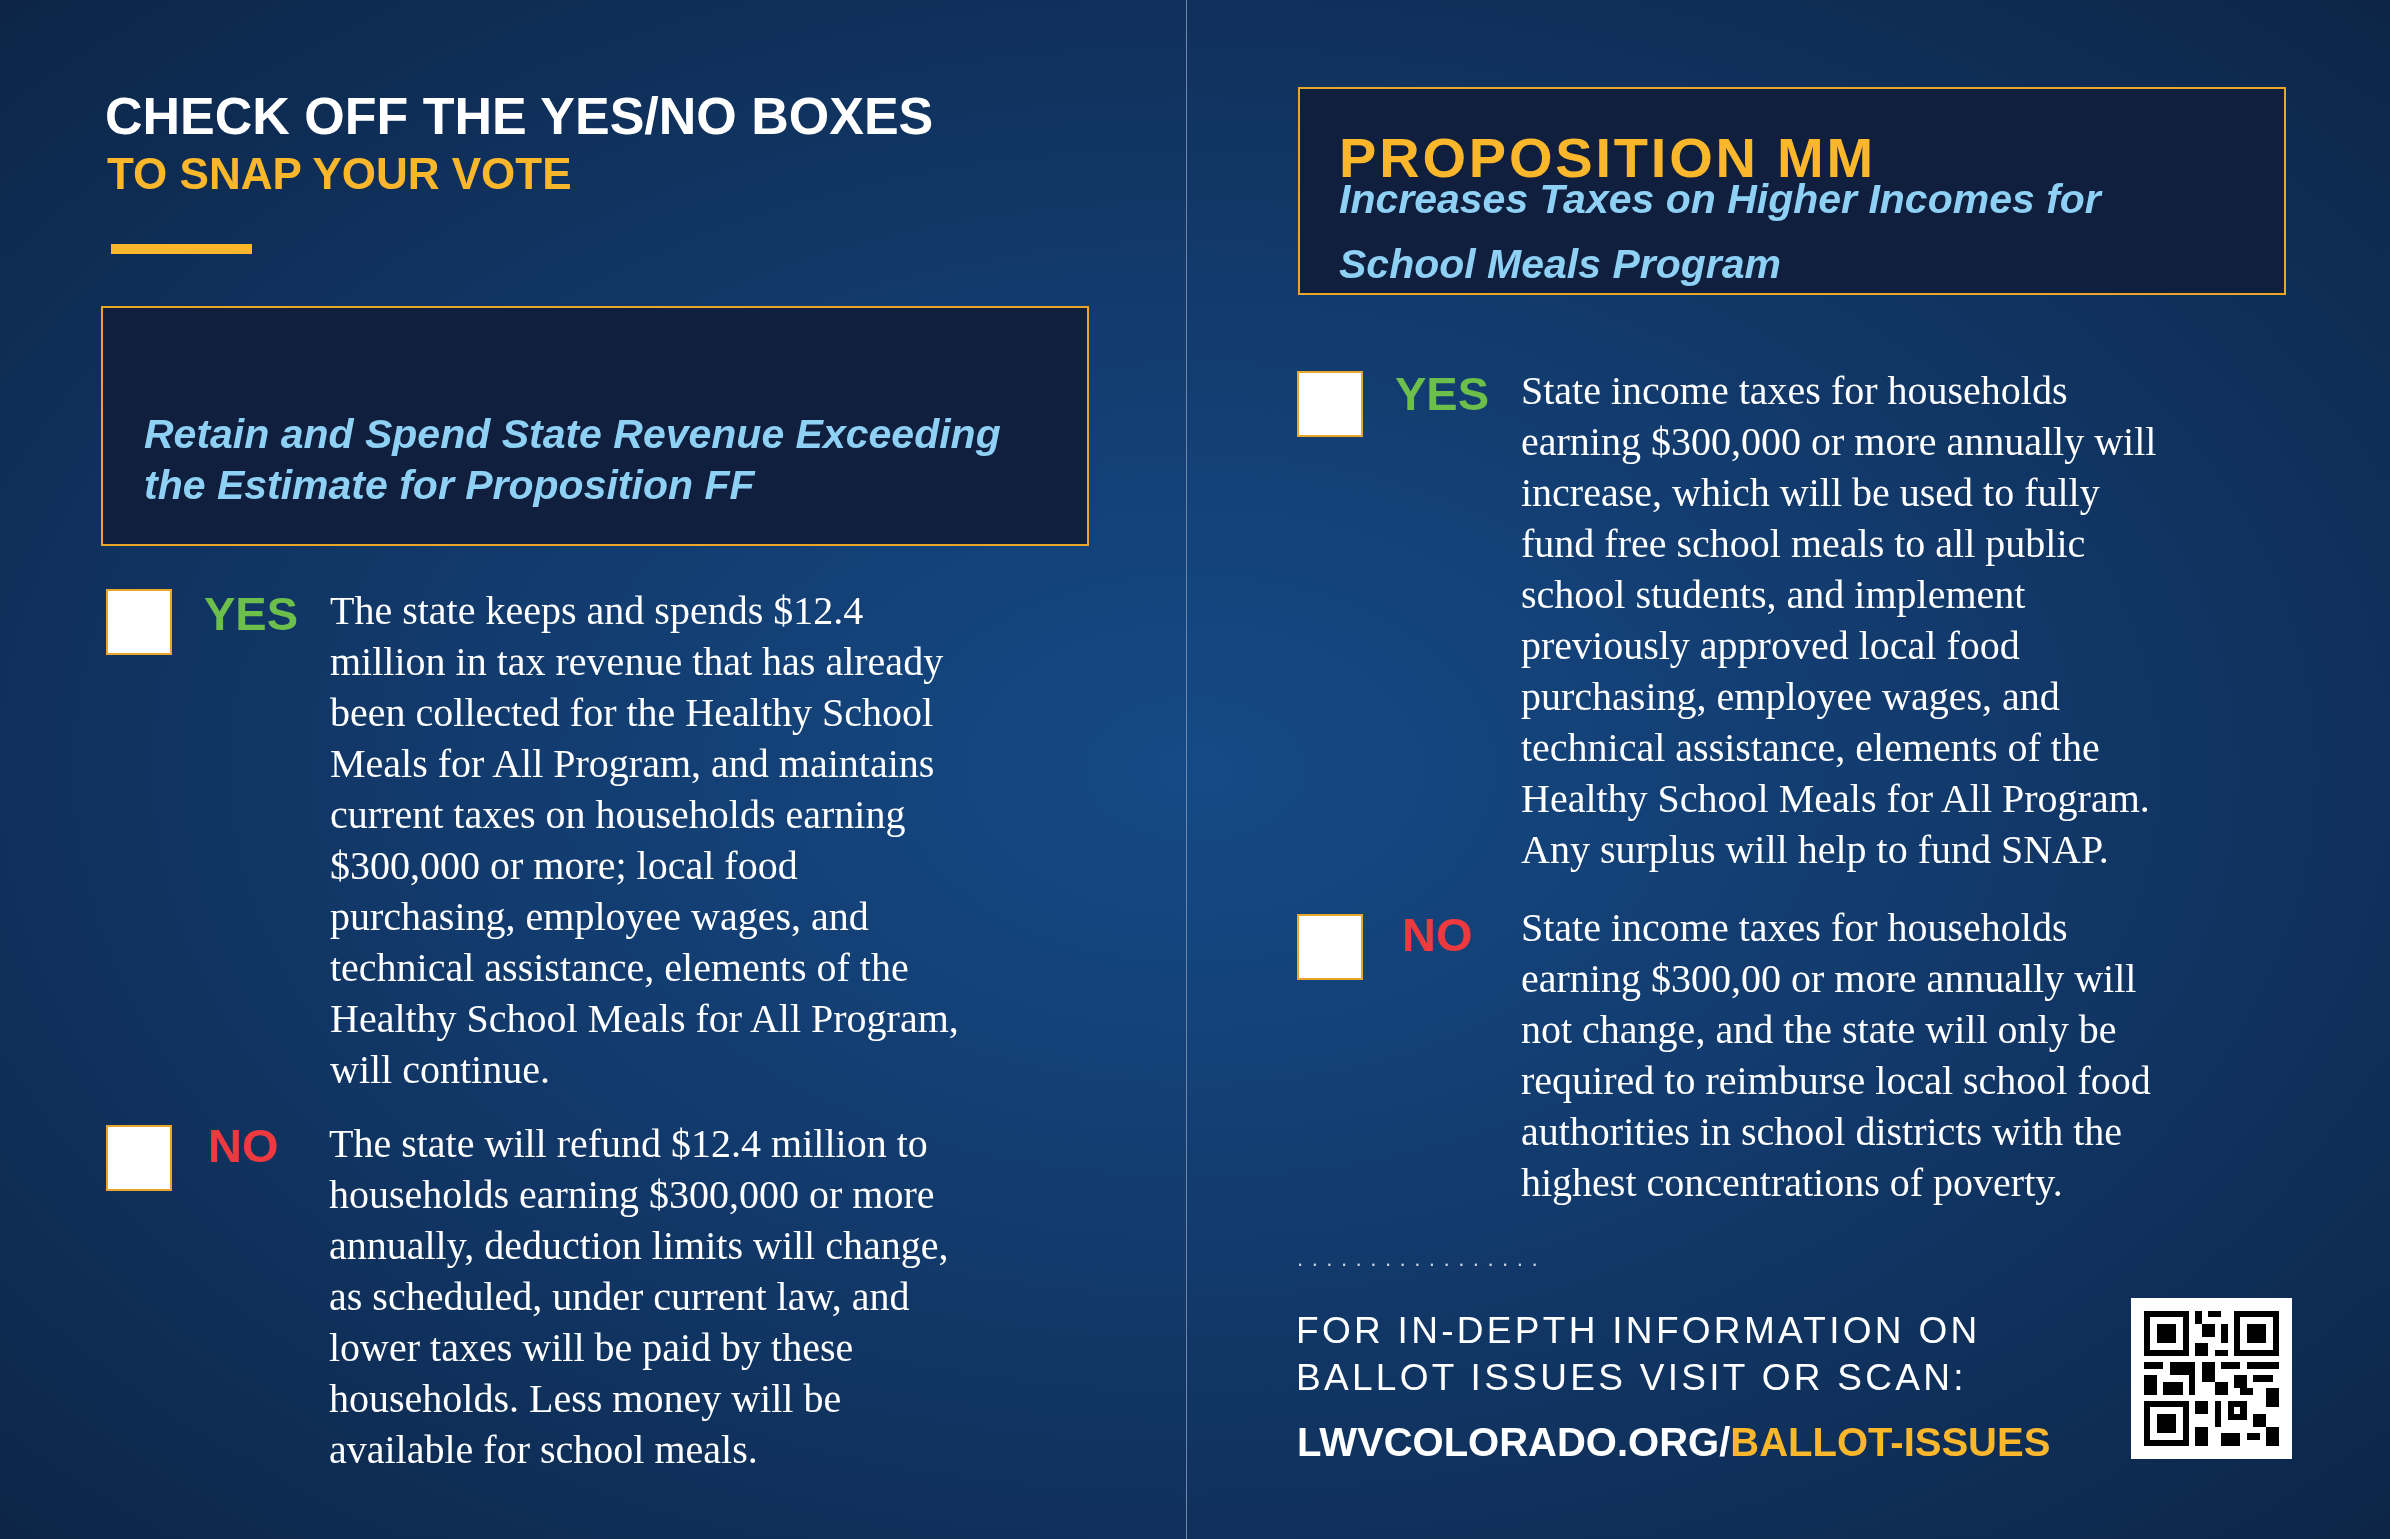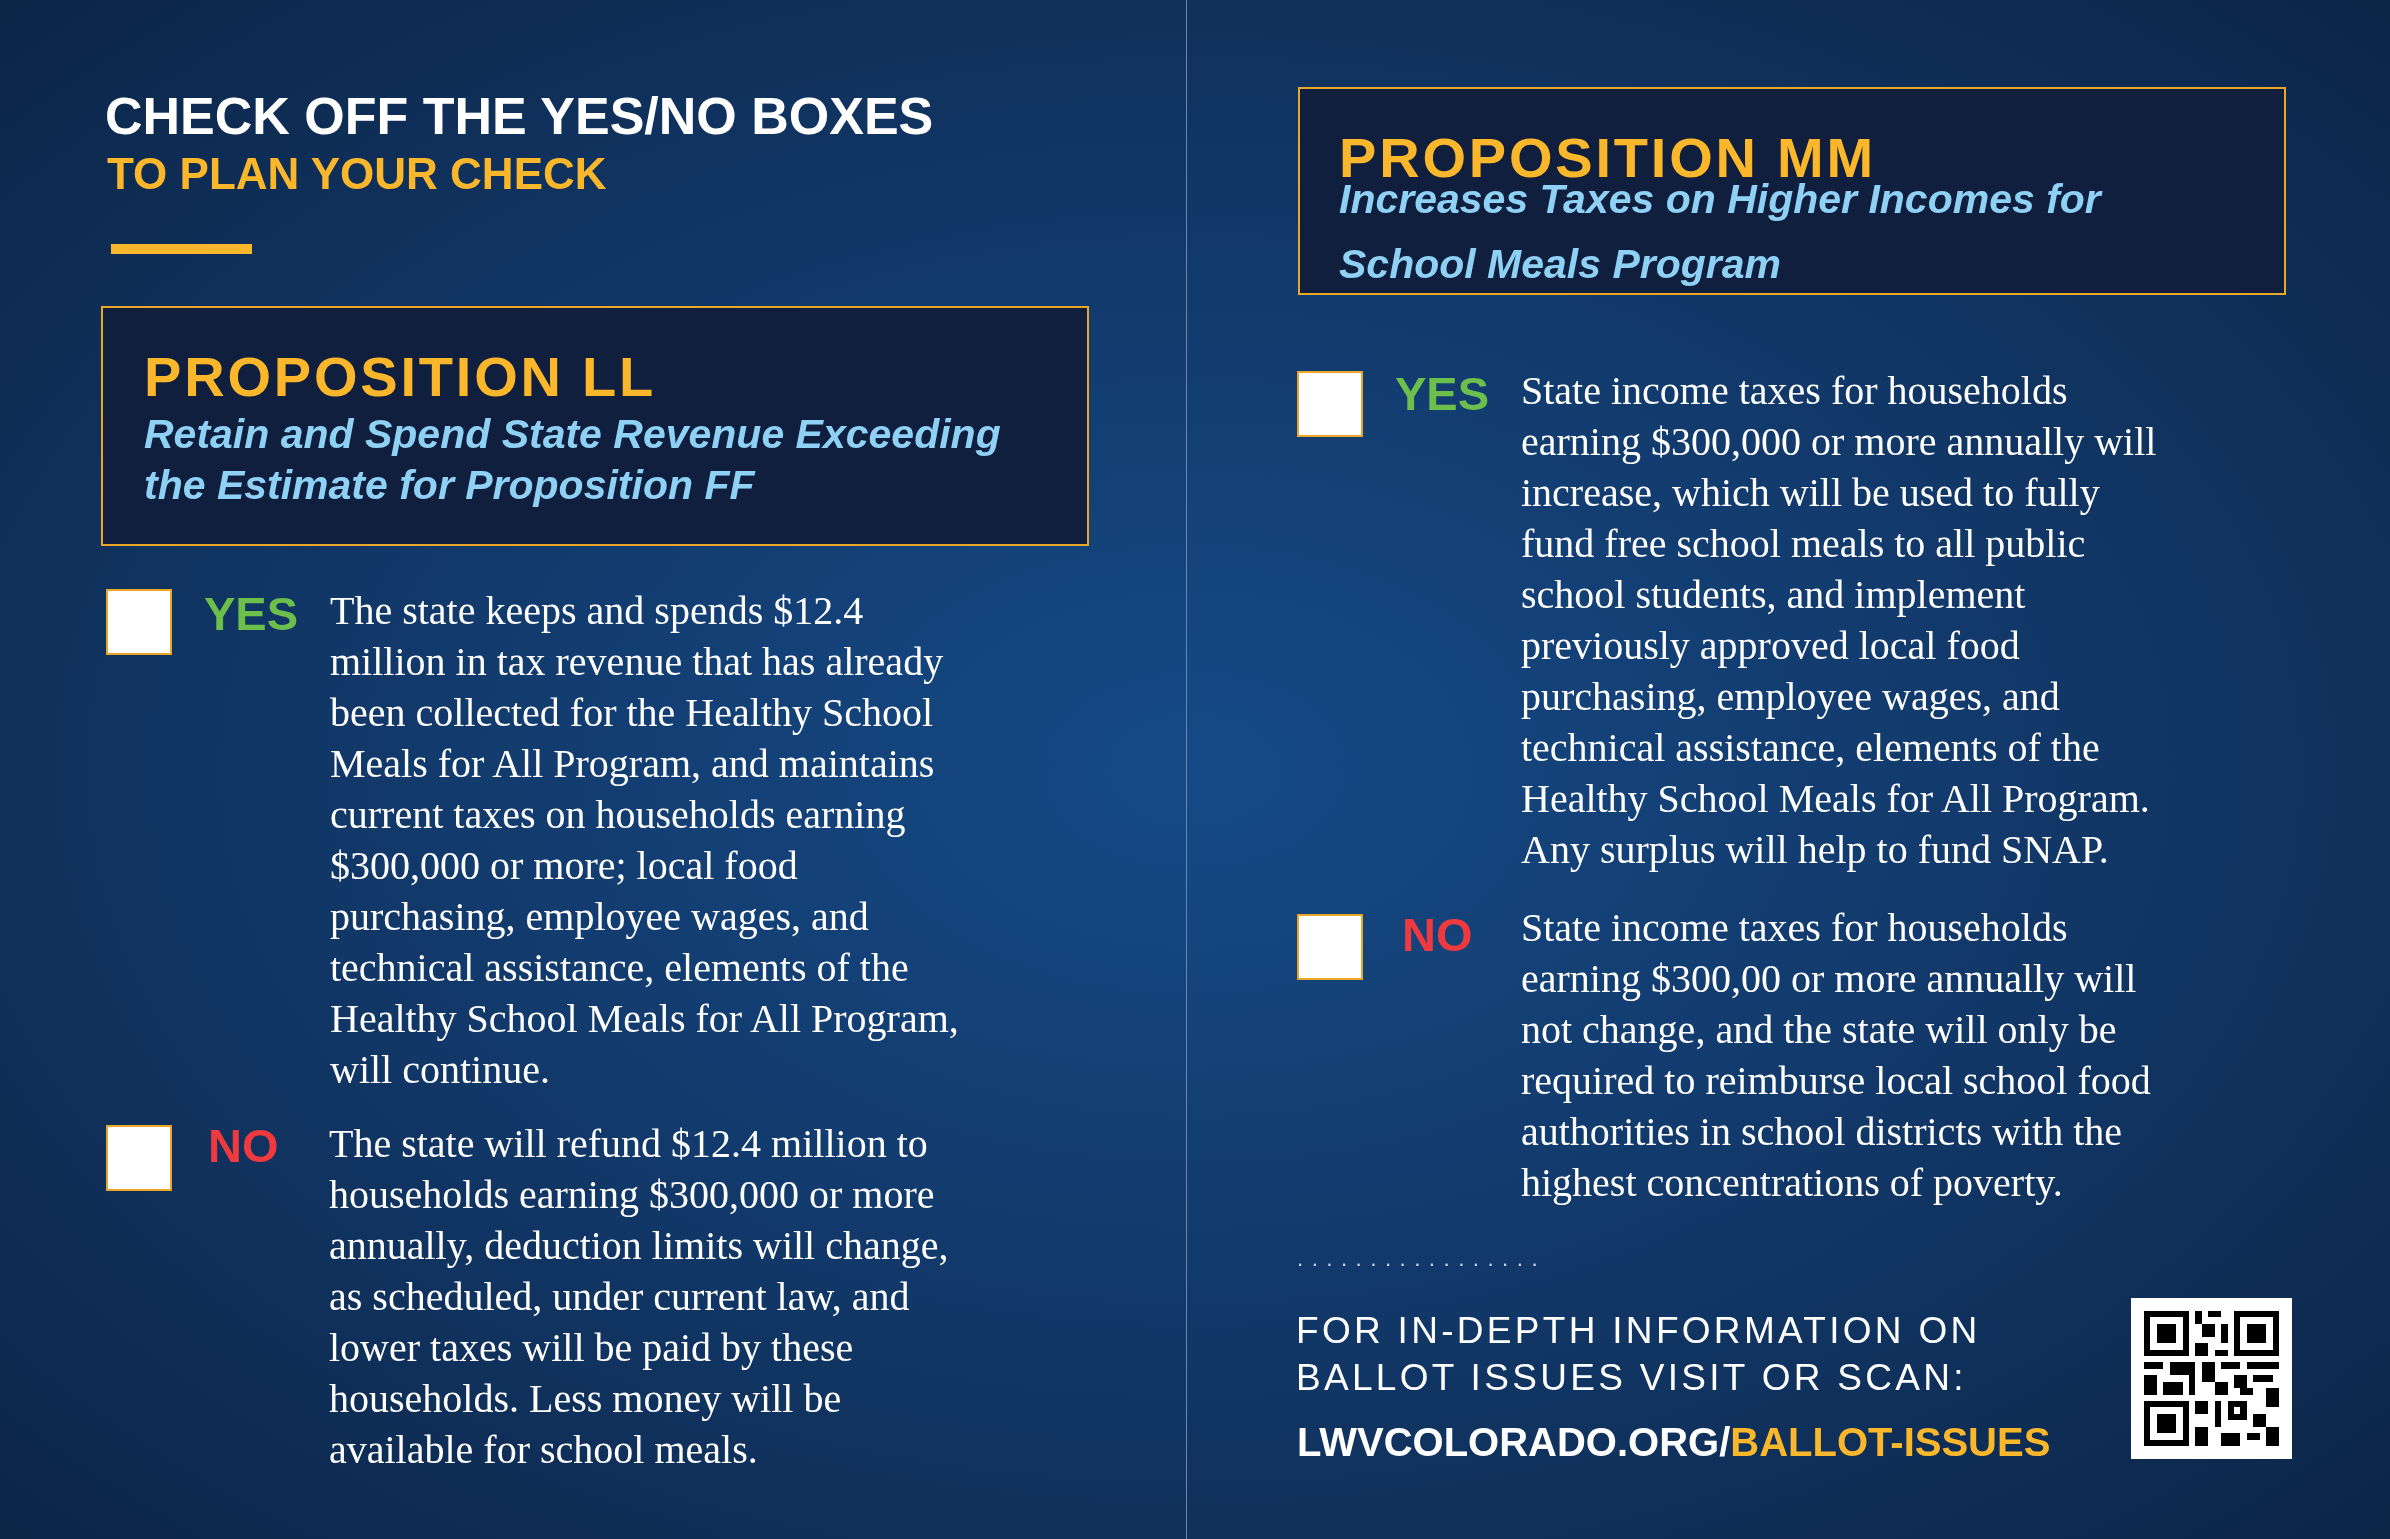--- a/index.html
+++ b/index.html
@@ -34,25 +34,24 @@
   .url .u2 { color:#fbb72b; }
   .qr { position:absolute; left:2131px; top:1298px; width:161px; height:161px; background:#fff; }
 </style>
 </head>
 <body>
 
 <div class="divider"></div>
 
 <div class="panel left">
   <div class="main-title">CHECK OFF THE YES/NO BOXES</div>
-  <div class="sub-title">TO PLAN YOUR CHECK</div>
+  <div class="sub-title">TO SNAP YOUR VOTE</div>
   <div class="accent-bar"></div>
 
   <div class="prop-box" style="left:101px; top:306px; width:988px; height:240px;">
-    <div class="prop-title" style="left:41px; top:36px;">PROPOSITION LL</div>
     <div class="prop-sub" style="left:41px; top:101px;">Retain and Spend State Revenue Exceeding</div>
     <div class="prop-sub" style="left:41px; top:152px;">the Estimate for Proposition FF</div>
   </div>
 
   <div class="cb" style="left:106px; top:589px;"></div>
   <div class="yes" style="left:204px; top:586px;">YES</div>
   <div class="desc" style="left:330px; top:585px; width:843px;">The state keeps and spends $12.4
 million in tax revenue that has already
 been collected for the Healthy School
 Meals for All Program, and maintains

